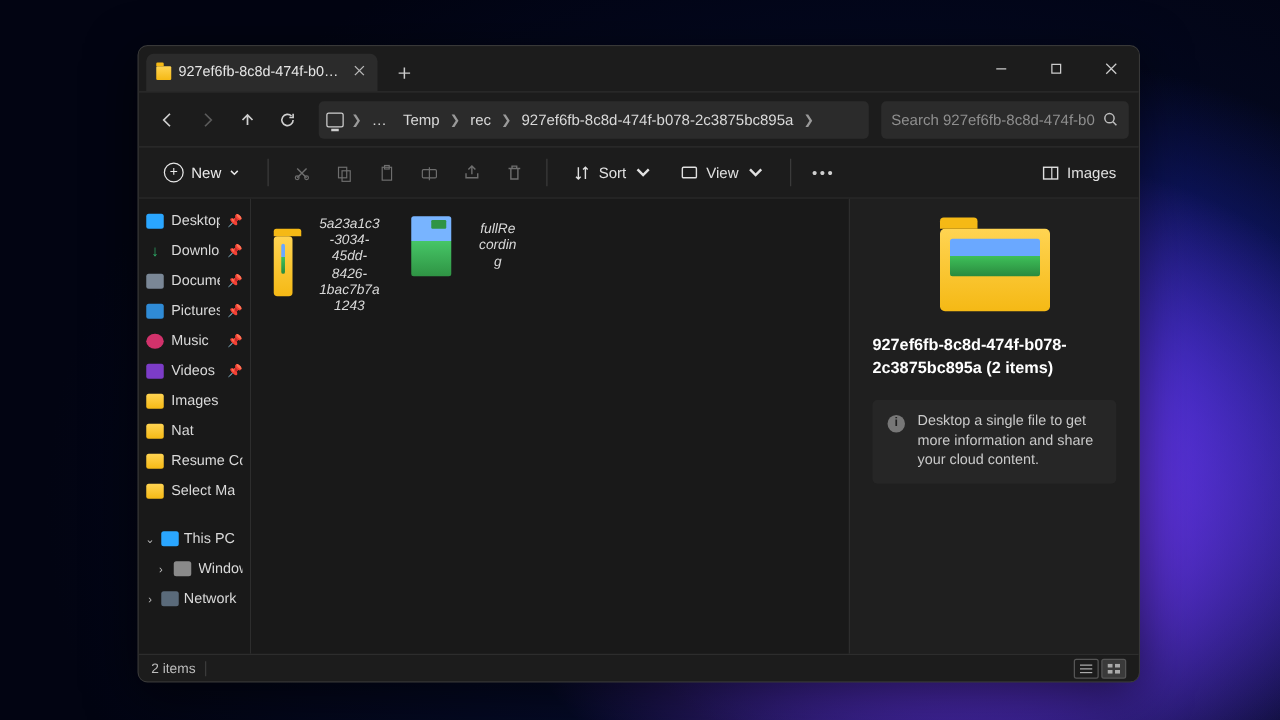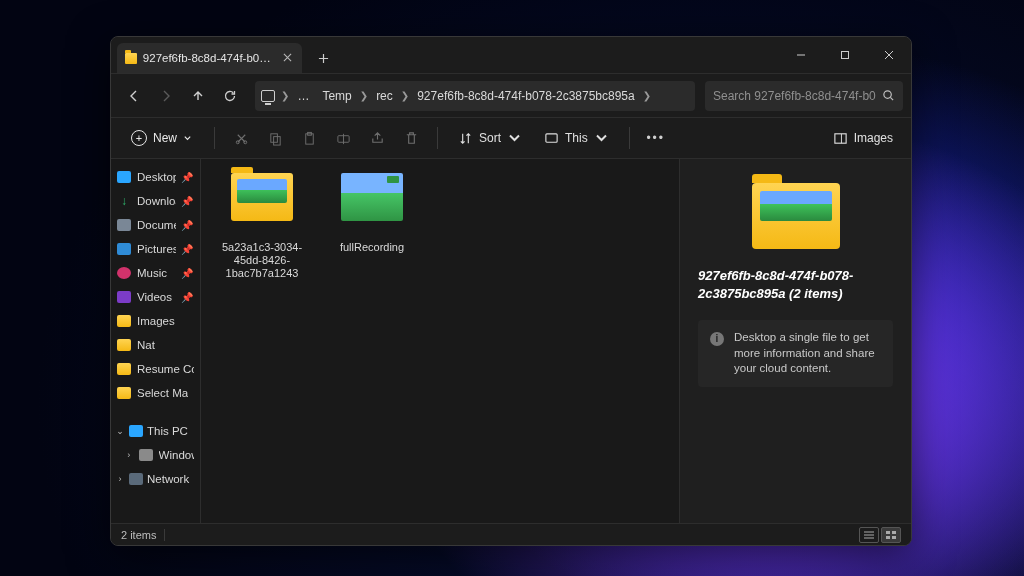--- a/index.html
+++ b/index.html
@@ -113,22 +113,22 @@
   .si.fold-i { background:linear-gradient(#ffd452,#f5b915);}
   .si.pc-i { background:#2aa6ff; }
   .si.disk-i { background:#8a8a8a; }
   .si.net-i { background:#5a6a7a; }
 
   .content {
     flex:1; background:#191919; display:flex; gap:24px; padding:14px 18px;
     align-items:flex-start; min-width:0;
   }
   .item {
-    width:86px; display:flex; flex-direction:column; align-items:center; gap:20px;
-    color:#d9d9d9; font-size:11px; text-align:center;
+    width:86px; display:flex; align-items:center; gap:20px;
+    color:#d9d9d9; font-size:11px; text-align:center;font-style:italic;
   }
   .item .name { word-break:break-word; line-height:1.2; }
   .thumb-folder {
     width:62px; height:48px; position:relative;
     background:linear-gradient(#ffd452,#f5b915); border-radius:3px;
   }
   .thumb-folder::before{content:"";position:absolute;top:-6px;left:0;width:22px;height:6px;background:#f5b915;border-radius:2px 2px 0 0;}
   .thumb-folder .inset{
     position:absolute; top:6px; left:6px; right:6px; height:24px; border-radius:2px;
     background: linear-gradient(#6aa8ff 0%, #6aa8ff 45%, #3ec15a 45%, #2a8a3e 100%);
@@ -146,21 +146,21 @@
   }
   .preview-folder {
     width:88px; height:66px; position:relative;
     background:linear-gradient(#ffd452,#f5b915); border-radius:4px;
   }
   .preview-folder::before{content:"";position:absolute;top:-9px;left:0;width:30px;height:9px;background:#f5b915;border-radius:3px 3px 0 0;}
   .preview-folder .inset{
     position:absolute; top:8px; left:8px; right:8px; height:30px; border-radius:2px;
     background: linear-gradient(#6aa8ff 0%, #6aa8ff 45%, #3ec15a 45%, #2a8a3e 100%);
   }
-  .preview-title { font-size:13px; font-weight:600; color:#fff; align-self:flex-start; line-height:1.35;font-style:italic; }
+  .preview-title { font-size:13px; font-weight:600; color:#fff; align-self:flex-start; line-height:1.35; }
   .preview-note {
     align-self:stretch; background:#262626; border-radius:4px; padding:10px 12px;
     display:flex; gap:10px; color:#c9c9c9; font-size:11.5px; line-height:1.35;
   }
   .info-dot{ width:14px; height:14px; border-radius:50%; background:#777; color:#1f1f1f; font-size:10px; font-weight:bold; display:flex; align-items:center; justify-content:center; flex:0 0 14px; margin-top:2px;}
 
   .statusbar {
     height:22px; border-top:1px solid #2d2d2d; background:#1c1c1c;
     display:flex; align-items:center; padding:0 10px; color:#bdbdbd; font-size:11px;
   }
@@ -311,21 +311,21 @@
           </svg>
         <span>Sort</span>
         <svg width="9" height="9" viewBox="0 0 10 10">
             <path d="M2 3l3 3 3-3" fill="none" stroke="currentColor" stroke-width="1.3"></path>
           </svg>
       </div>
       <div class="tool-txt">
         <svg viewBox="0 0 16 16">
             <rect x="2" y="3" width="12" height="9" rx="1" fill="none" stroke="currentColor" stroke-width="1.2"></rect>
           </svg>
-        <span>This</span>
+        <span>View</span>
         <svg width="9" height="9" viewBox="0 0 10 10">
             <path d="M2 3l3 3 3-3" fill="none" stroke="currentColor" stroke-width="1.3"></path>
           </svg>
       </div>
       <div class="sep"></div>
       <div class="tool-ico" style="color:#cfcfcf">
           <span class="dot3">•••</span>
         </div>
       <div class="toolbar-spacer"></div>
       <div class="tool-txt">

